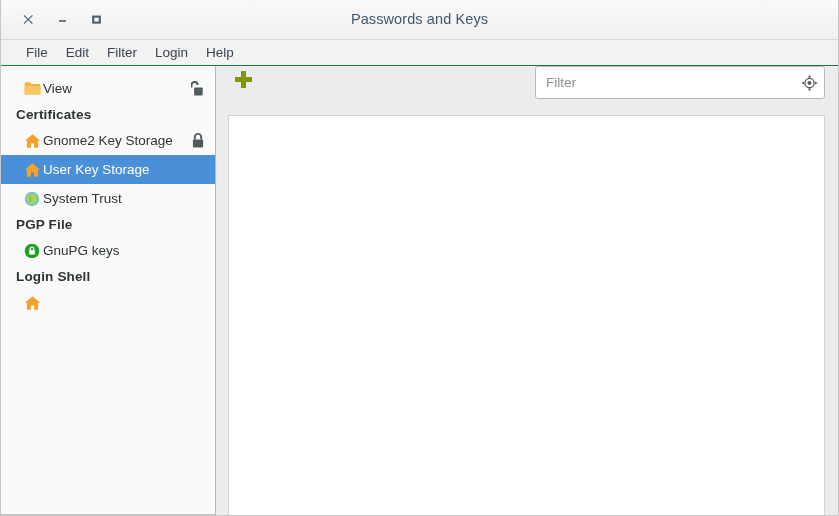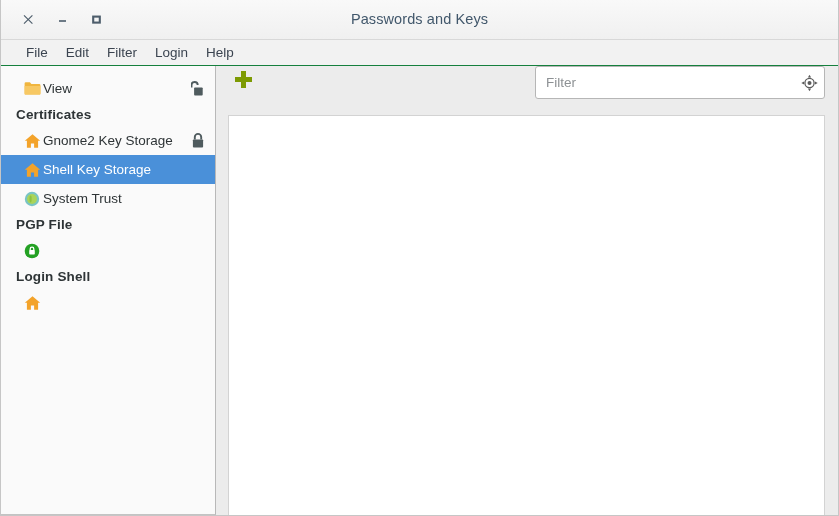--- a/index.html
+++ b/index.html
@@ -284,21 +284,21 @@
             <rect x="1.9" y="7.4" width="10.2" height="8.1" rx="0.9" fill="#4f5b5e"></rect>
           </svg>
         </span>
       </div>
       <div class="sb-row selected">
         <span class="sb-icon">
           <svg width="17" height="16" viewBox="0 0 17 16" aria-hidden="true">
             <path d="M8.5 1.2 L16.2 7.8 h-2.1 v6.9 h-4 v-4.3 h-3.2 v4.3 h-4 v-6.9 h-2.1 z" fill="#f3a32a"></path>
           </svg>
         </span>
-        <span class="sb-label">Shell Key Storage</span>
+        <span class="sb-label">User Key Storage</span>
       </div>
       <div class="sb-row">
         <span class="sb-icon">
           <svg width="16" height="16" viewBox="0 0 16 16" aria-hidden="true">
             <circle cx="8" cy="8" r="7.2" fill="#79c4c4"></circle>
             <circle cx="8" cy="8" r="5" fill="#a9d45a"></circle>
             <ellipse cx="6.6" cy="8" rx="1.1" ry="3.4" fill="#8dc23f"></ellipse>
           </svg>
         </span>
         <span class="sb-label">System Trust</span>
@@ -306,20 +306,21 @@
 
       <div class="sb-header">PGP File</div>
       <div class="sb-row">
         <span class="sb-icon">
           <svg width="16" height="16" viewBox="0 0 16 16" aria-hidden="true">
             <circle cx="8" cy="8" r="7.3" fill="#24a124"></circle>
             <path d="M6.2 7.1 V5.9 a1.8 1.8 0 0 1 3.6 0 V7.1" fill="none" stroke="#ffffff" stroke-width="1.3"></path>
             <rect x="5.2" y="6.9" width="5.6" height="4.6" rx="0.7" fill="#ffffff"></rect>
           </svg>
         </span>
+        <span class="sb-label">GnuPG keys</span>
       </div>
 
       <div class="sb-header">Login Shell</div>
       <div class="sb-row">
         <span class="sb-icon">
           <svg width="17" height="16" viewBox="0 0 17 16" aria-hidden="true">
             <path d="M8.5 1.2 L16.2 7.8 h-2.1 v6.9 h-4 v-4.3 h-3.2 v4.3 h-4 v-6.9 h-2.1 z" fill="#f3a32a"></path>
           </svg>
         </span>
       </div>

